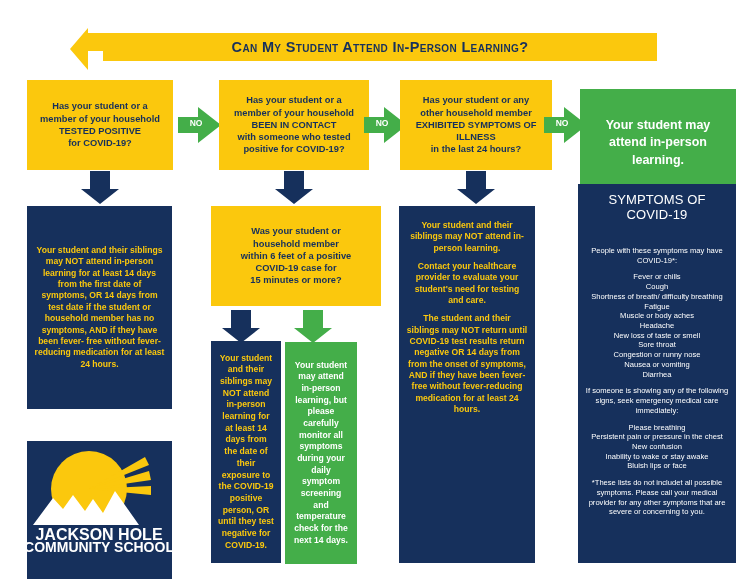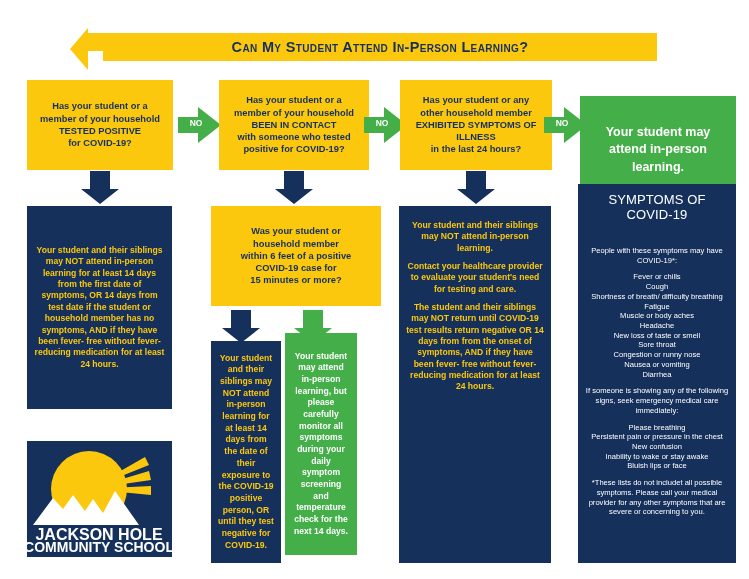--- a/index.html
+++ b/index.html
@@ -112,21 +112,21 @@
   .symptoms .list { font-size: 7.6px; line-height: 1.28; margin-bottom: 7px; }
   .symptoms .list div { white-space: normal; }
   .symptoms .foot { font-size: 7.6px; line-height: 1.28; }
 
   
   .logo {
     position: absolute;
     left: 27px;
     top: 441px;
     width: 145px;
-    height: 116px;
+    height: 138px;
     background: #16305C;
     overflow: hidden;
   }
   .logo svg { display: block; }
 </style>
 </head>
 <body>
 
 <div id="page">
 
@@ -183,21 +183,21 @@
     </div>
   </div>
 
   <div class="arrow arrow-no" style="left:544px; top:105px; width:44px; height:40px;">
     <svg width="44" height="40" viewBox="0 0 44 40">
       <polygon points="0,12 20,12 20,2 43,20 20,38 20,28 0,28" fill="#44AE49"></polygon>
     </svg>
     <span class="arrow-label" style="top:13px; left:-4px;">NO</span>
   </div>
 
-  <div class="box box-green" style="left:580px; top:96px; width:156px; height:108px;align-items:center;">
+  <div class="box box-green" style="left:580px; top:89px; width:156px; height:108px;align-items:center;">
     <div class="green-big">Your student may attend in-person learning.</div>
   </div>
 
   <div class="arrow" style="left:80px; top:171px; width:40px; height:34px;">
     <svg width="40" height="34" viewBox="0 0 40 34">
       <polygon points="10,0 30,0 30,18 39,18 20,33 1,18 10,18" fill="#16305C"></polygon>
     </svg>
     <span class="arrow-label" style="top:5px;">YES</span>
   </div>
 
@@ -240,25 +240,25 @@
     <svg width="40" height="34" viewBox="0 0 40 34">
       <polygon points="10,0 30,0 30,18 39,18 20,33 1,18 10,18" fill="#44AE49"></polygon>
     </svg>
     <span class="arrow-label" style="top:5px;">NO</span>
   </div>
 
   <div class="box box-navy" style="left:211px; top:341px; width:70px; height:222px;">
     <div class="narrow-text">Your student and their siblings may NOT attend in-person learning for at least 14 days from the date of their exposure to the COVID-19 positive person, OR until they test negative for COVID-19.</div>
   </div>
 
-  <div class="box box-green" style="left:285px; top:333px; width:72px; height:222px;">
+  <div class="box box-green" style="left:285px; top:342px; width:72px; height:222px;">
     <div class="narrow-text">Your student may attend in-person learning, but please carefully monitor all symptoms during your daily symptom screening and temperature check for the next 14 days.</div>
   </div>
 
-  <div class="box box-navy" style="left:399px; top:206px; width:152px; height:357px; justify-content:flex-start; padding-top:14px;">
+  <div class="box box-navy" style="left:399px; top:206px; width:136px; height:357px; justify-content:flex-start; padding-top:14px;">
     <div class="ans-text">
       <p>Your student and their siblings may NOT attend in-person learning.</p>
       <p>Contact your healthcare provider to evaluate your student's need for testing and care.</p>
       <p>The student and their siblings may NOT return until COVID-19 test results return negative OR 14 days from from the onset of symptoms, AND if they have been fever- free without fever-reducing medication for at least 24 hours.</p>
     </div>
   </div>
 
   <div class="symptoms">
     <h2>SYMPTOMS OF COVID-19</h2>
     <div class="blk">People with these symptoms may have COVID-19*:</div>

